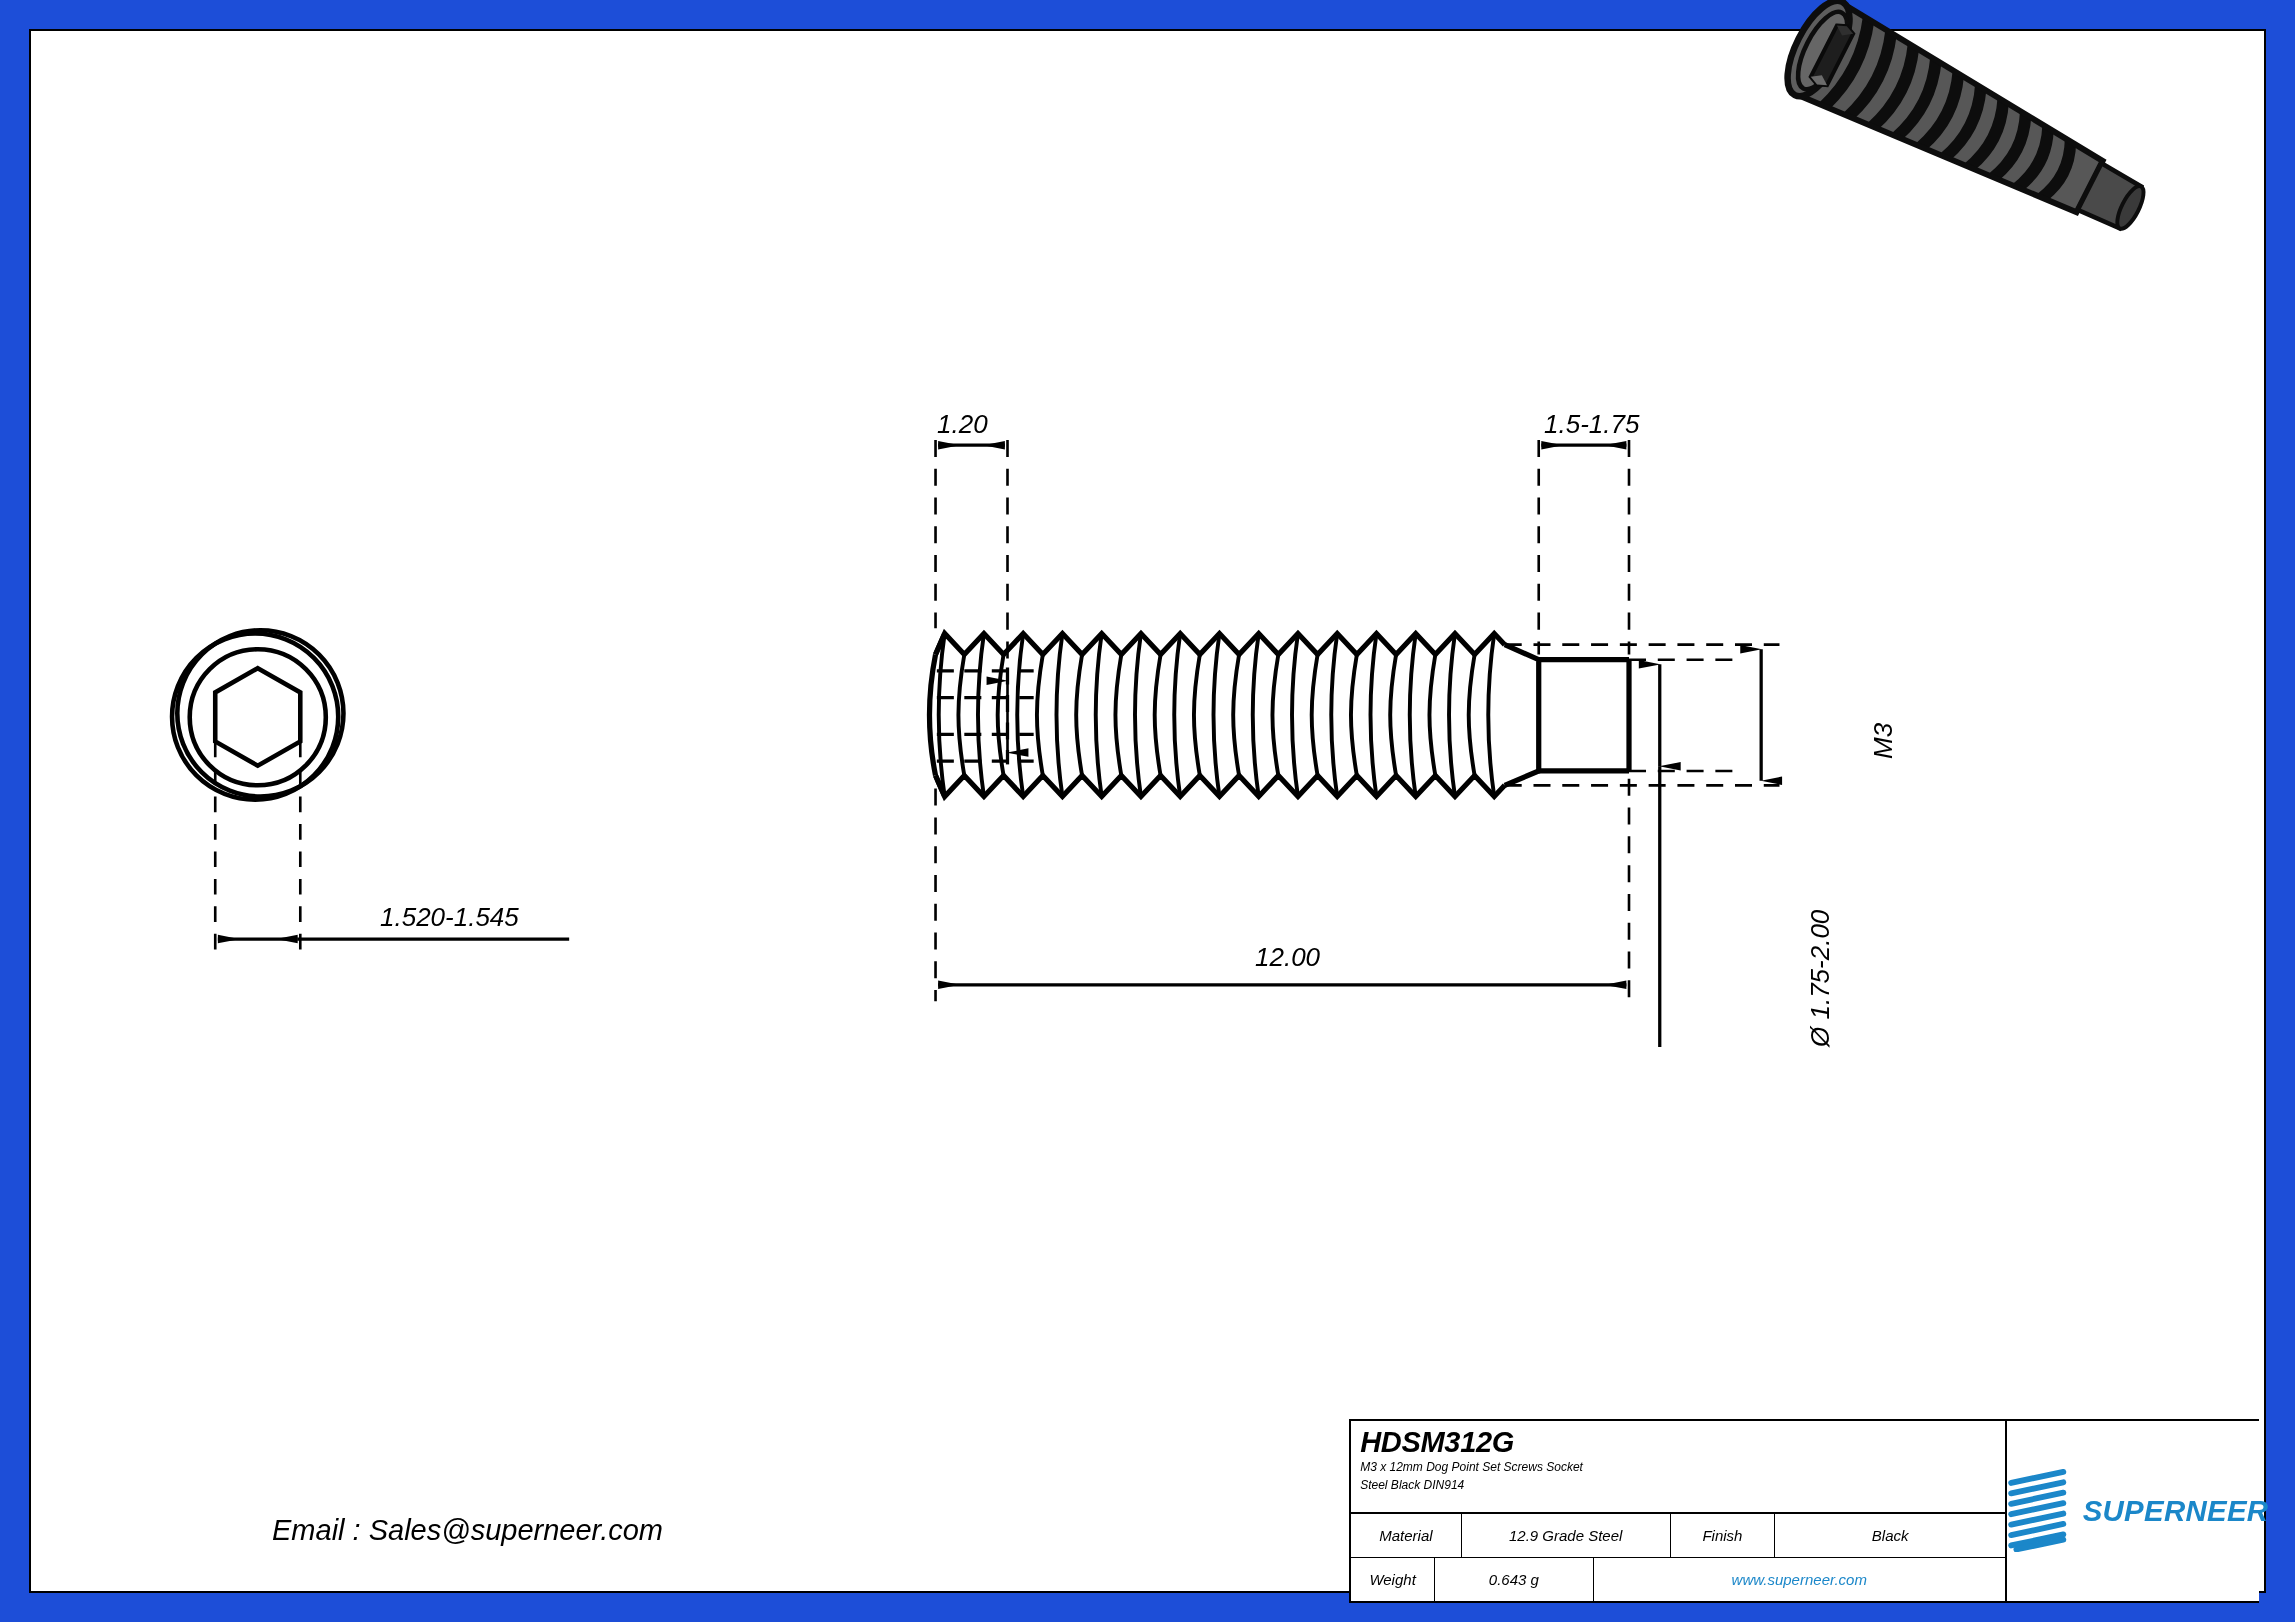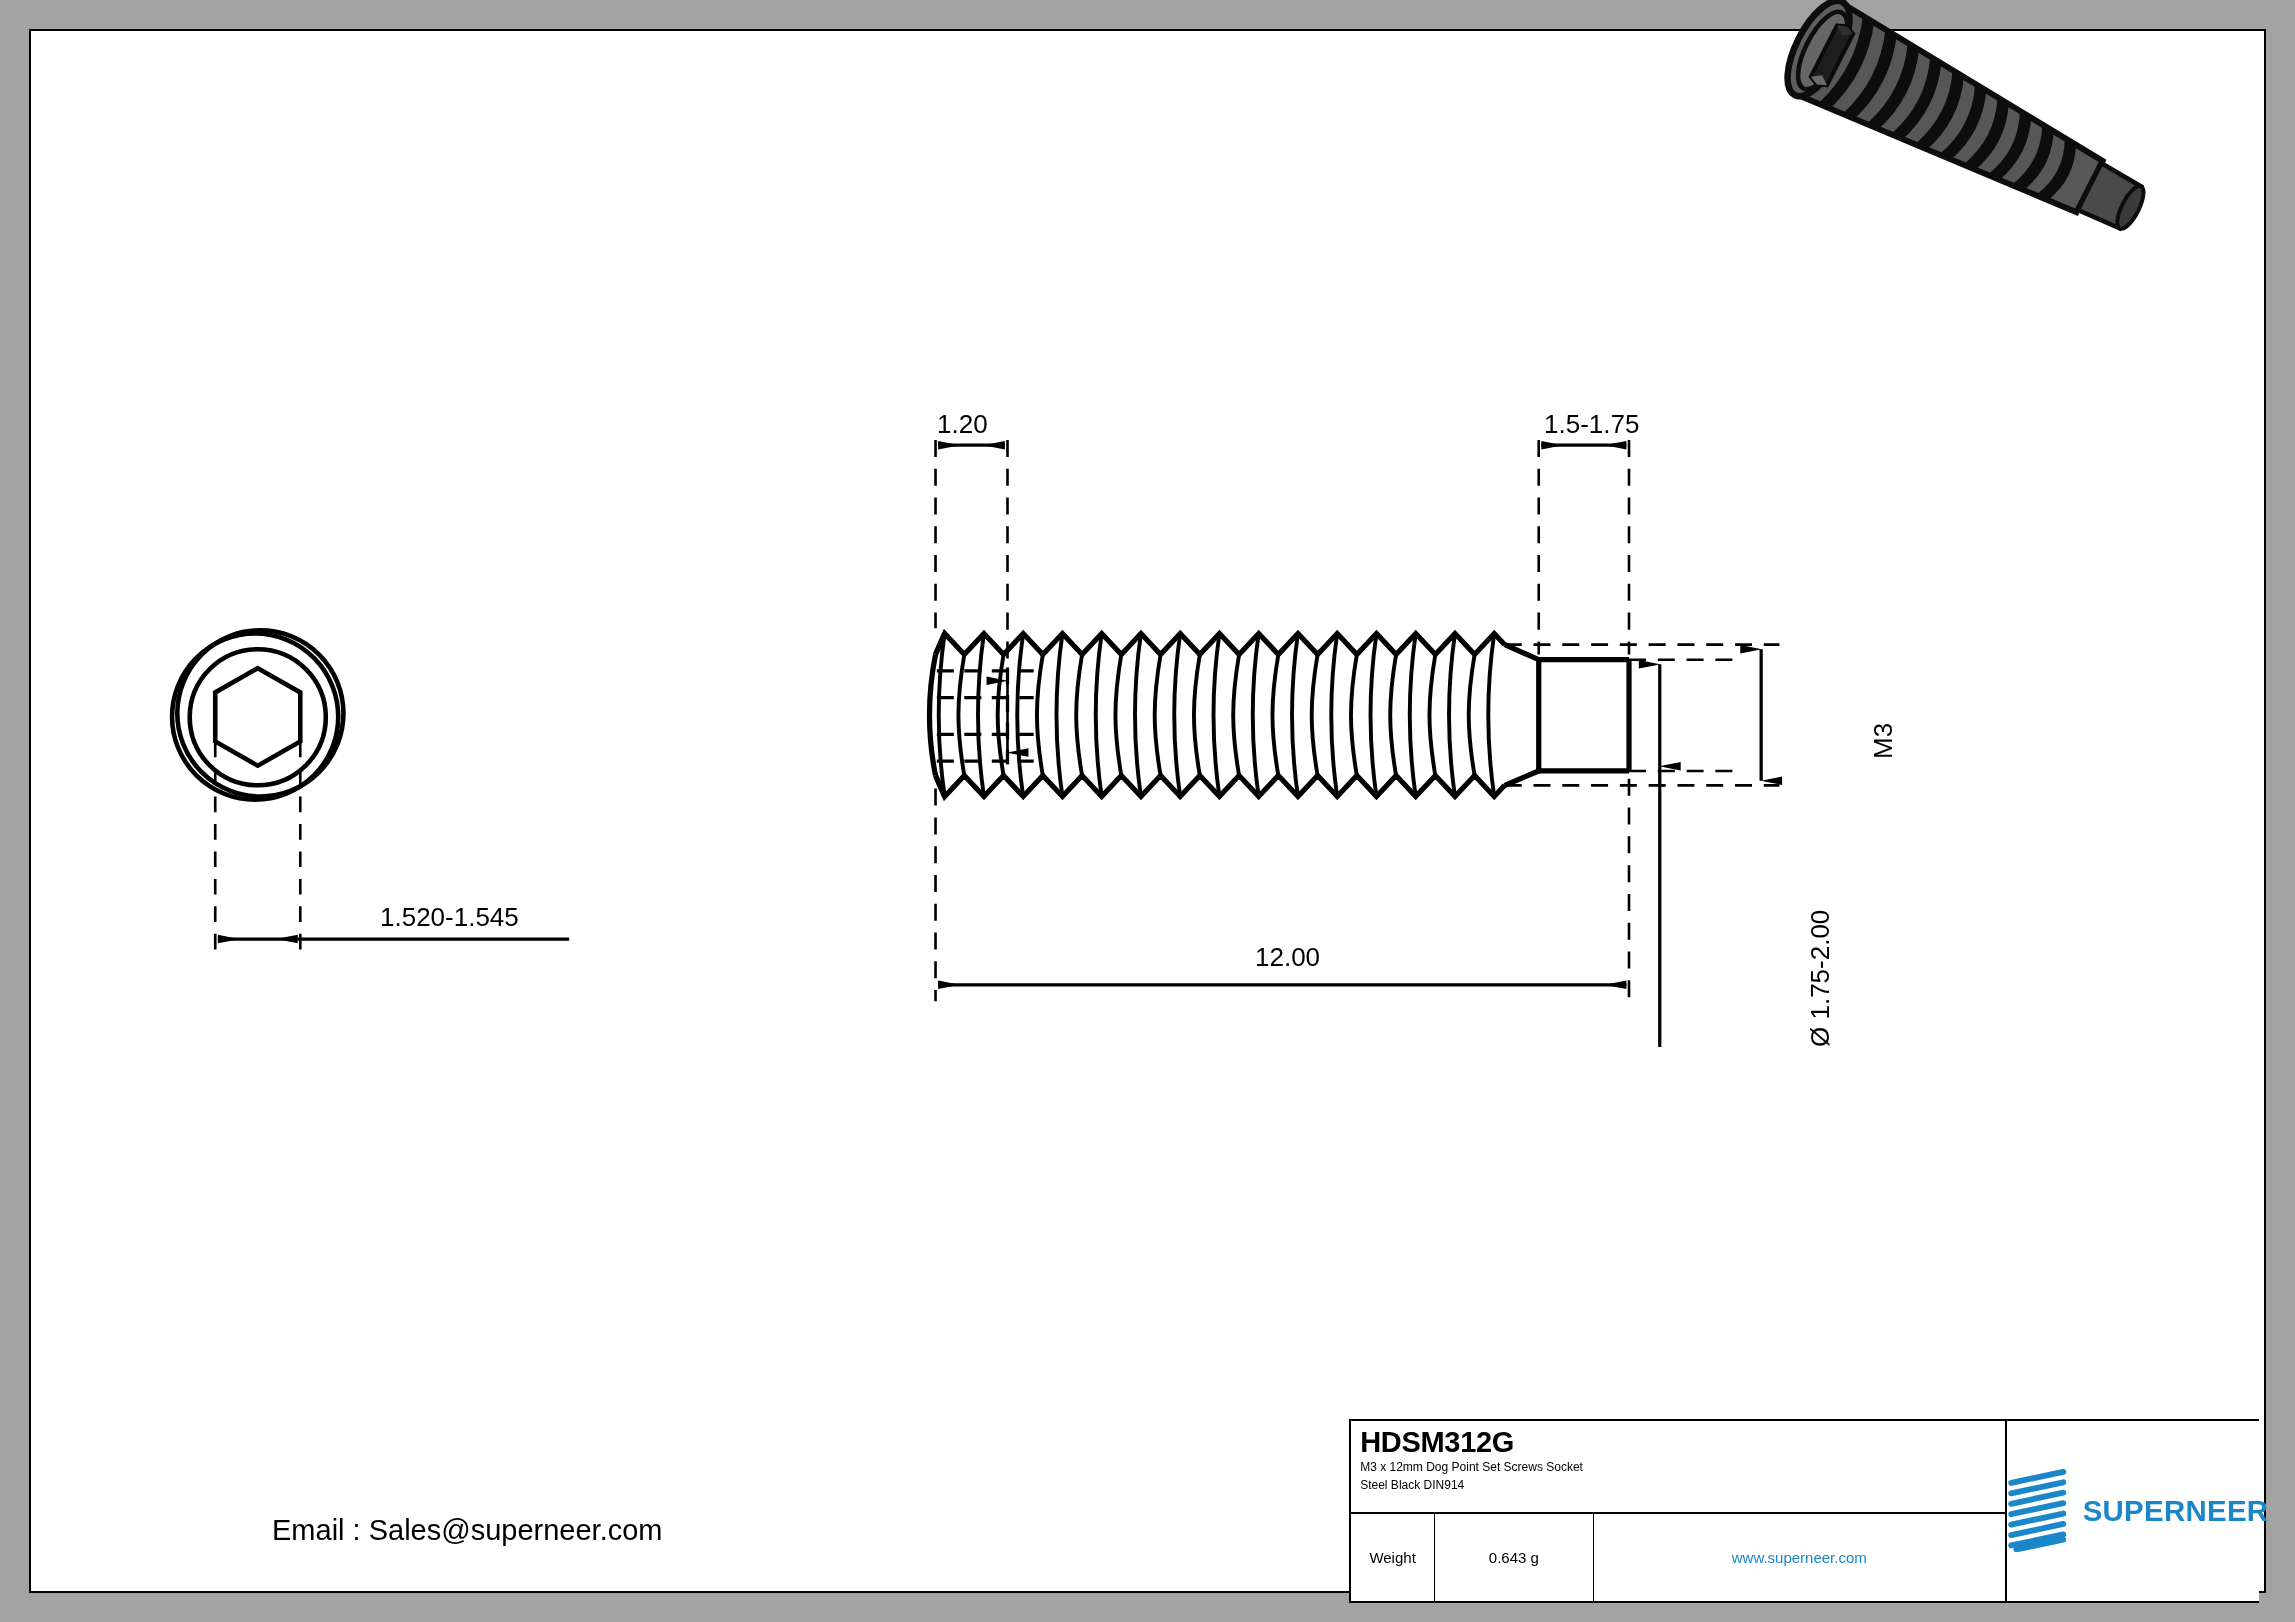--- a/index.html
+++ b/index.html
@@ -13,21 +13,22 @@
     height: 1623px;
     position: relative;
     font-family: "Liberation Sans", sans-serif;
     overflow: hidden;
   }
   #sheet {
     position: absolute;
     left: 0; top: 0;
     width: 2295px;
     height: 1623px;
-    background: #a3a3a3;
+    background: #1d4ed8;
+    font-style: italic;
   }
   #drawing-frame {
     position: absolute;
     left: 29.4px;
     top: 29.4px;
     width: 2237px;
     height: 1564px;
     border: 2.6px solid #000000;
     box-sizing: border-box;
     background: #ffffff;
@@ -342,20 +343,26 @@
   <div id="title-block">
 
     <div id="tb-left">
 
       <div id="tb-desc">
         <div id="tb-partno">HDSM312G</div>
         <div class="tb-descline">M3 x 12mm Dog Point Set Screws Socket</div>
         <div class="tb-descline">Steel Black DIN914</div>
       </div>
 
+      <div class="tb-row">
+        <div class="tb-cell w-label">Material</div>
+        <div class="tb-cell w-value">12.9 Grade Steel</div>
+        <div class="tb-cell w-finish">Finish</div>
+        <div class="tb-cell w-black last">Black</div>
+      </div>
 
       <div class="tb-row">
         <div class="tb-cell w-label">Weight</div>
         <div class="tb-cell w-value">0.643 g</div>
         <div class="tb-cell w-url link last">www.superneer.com</div>
       </div>
 
     </div>
 
     <div id="tb-right">

